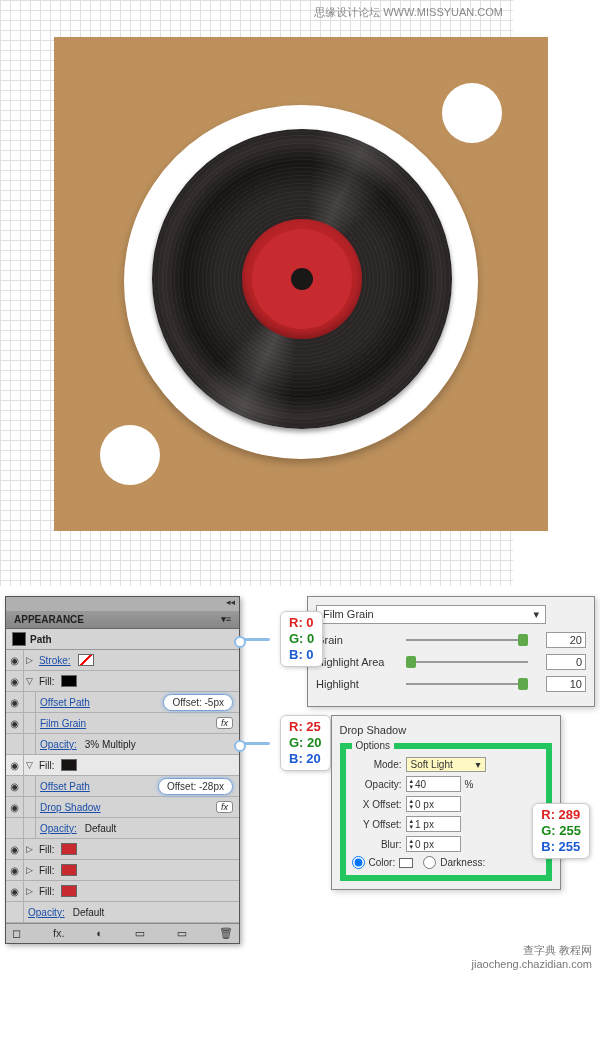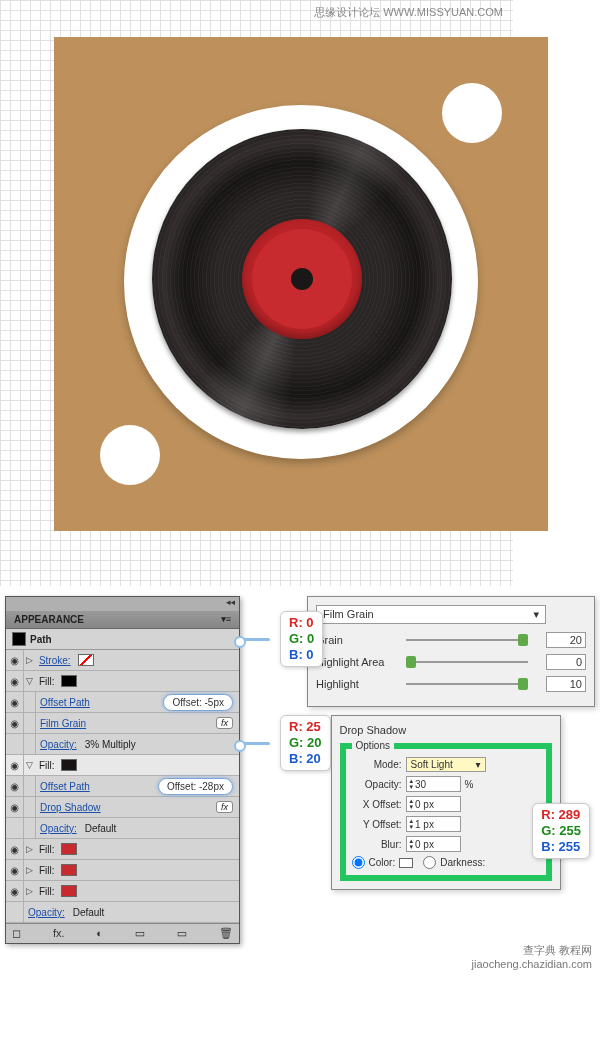--- a/index.html
+++ b/index.html
@@ -257,21 +257,21 @@
             <label>Mode:</label>
             <div class="combo2" style="width:80px">
               <span>Soft Light</span>
                   <span>▾</span>
             </div>
           </div>
           <div class="f2">
             <label>Opacity:</label>
             <div class="stp">
                   <span class="ar">▴<br>▾</span>
-                  <span>30</span>
+                  <span>40</span>
                 </div>
             <span class="unit">%</span>
           </div>
           <div class="f2">
             <label>X Offset:</label>
             <div class="stp">
                   <span class="ar">▴<br>▾</span>
                   <span>0 px</span>
                 </div>
           </div>

